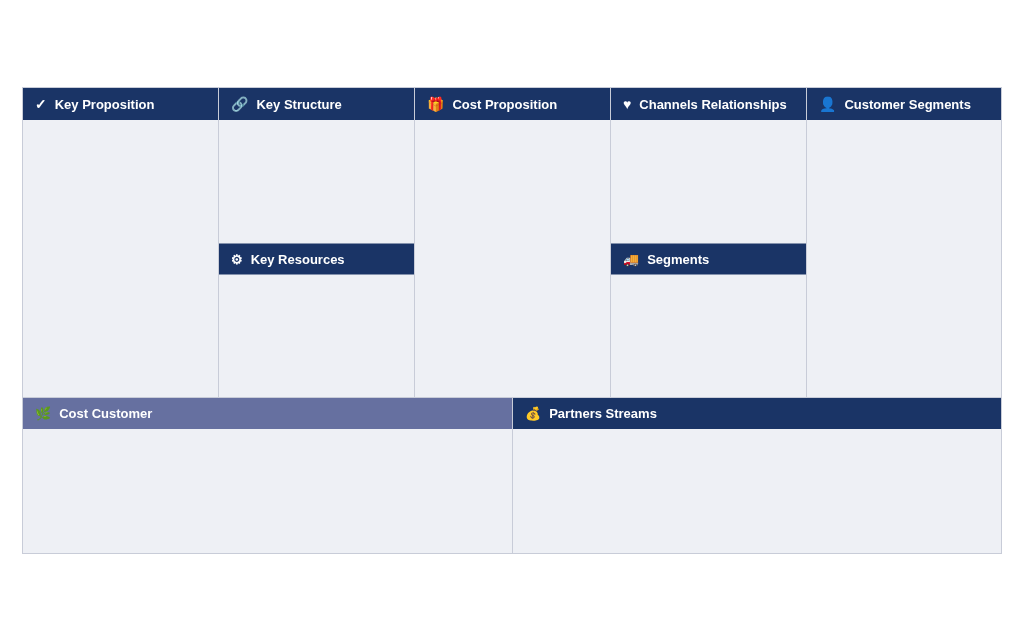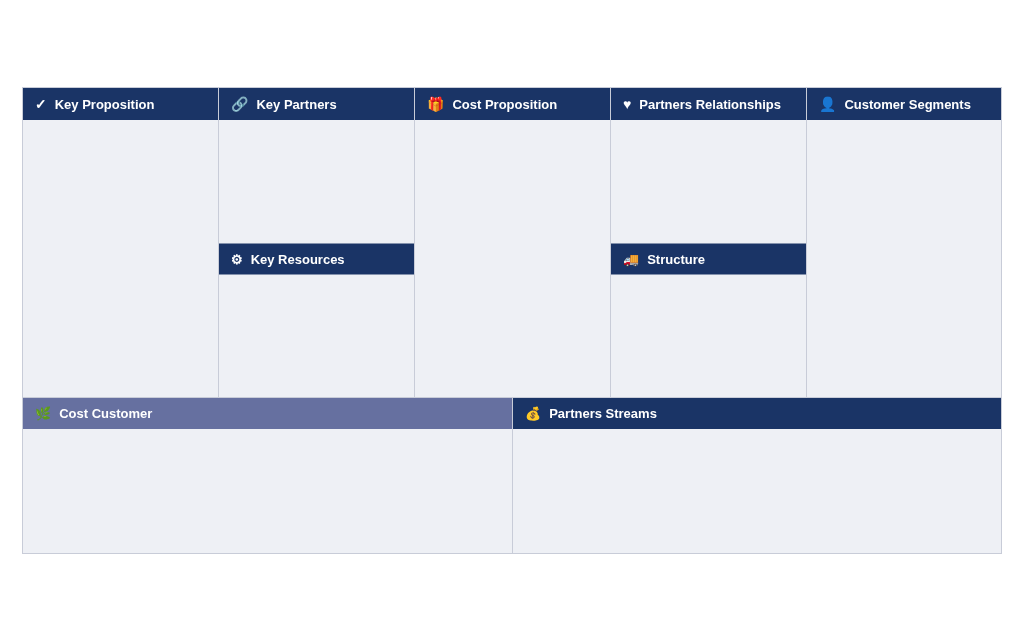--- a/index.html
+++ b/index.html
@@ -161,21 +161,21 @@
         <div class="cell-header">
           <span class="icon">✓</span>
           <span>Key Proposition</span>
         </div>
         <div class="cell-body"></div>
       </div>
 
       <div class="left-col-b" style="border-right:1px solid #c8ccd8;">
         <div class="cell-header">
           <span class="icon">🔗</span>
-          <span>Key Partners</span>
+          <span>Key Structure</span>
         </div>
         <div class="cell-body">
 
           <div class="sub-header key-resources">
             <span class="icon">⚙</span>
             <span>Key Resources</span>
           </div>
         </div>
       </div>
 
@@ -183,27 +183,27 @@
         <div class="cell-header">
           <span class="icon">🎁</span>
           <span>Cost Proposition</span>
         </div>
         <div class="cell-body"></div>
       </div>
 
       <div class="right-col-a">
         <div class="cell-header">
           <span class="icon">♥</span>
-          <span>Partners Relationships</span>
+          <span>Channels Relationships</span>
         </div>
         <div class="cell-body">
 
           <div class="sub-header channels">
             <span class="icon">🚚</span>
-            <span>Structure</span>
+            <span>Segments</span>
           </div>
         </div>
       </div>
 
       <div class="right-col-b">
         <div class="cell-header">
           <span class="icon">👤</span>
           <span>Customer Segments</span>
         </div>
         <div class="cell-body"></div>

